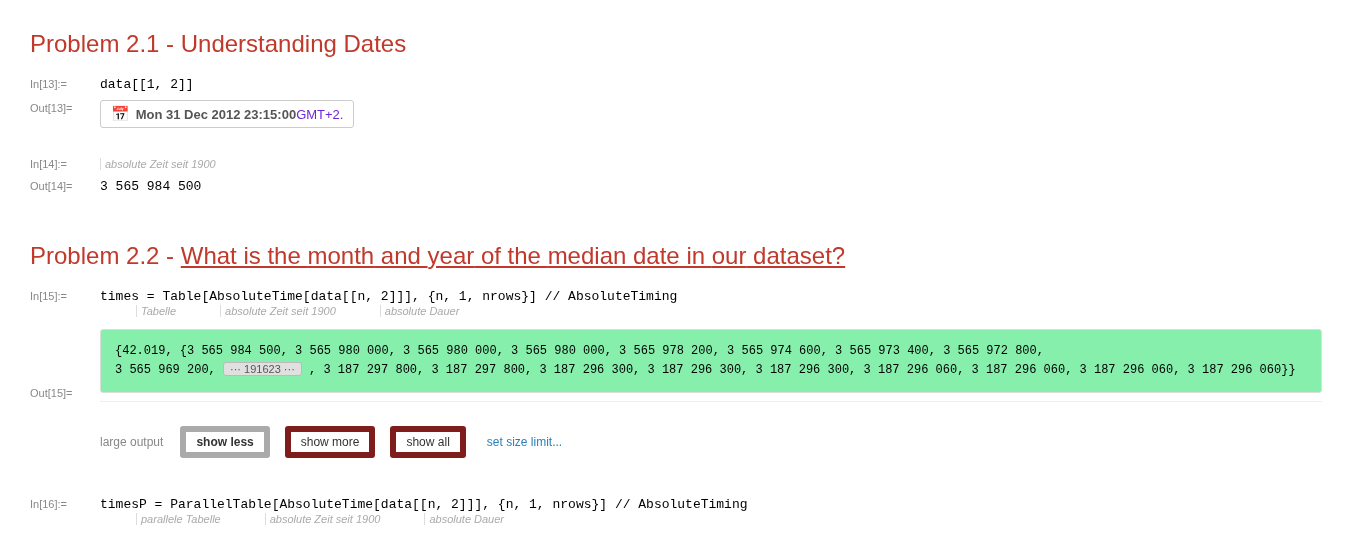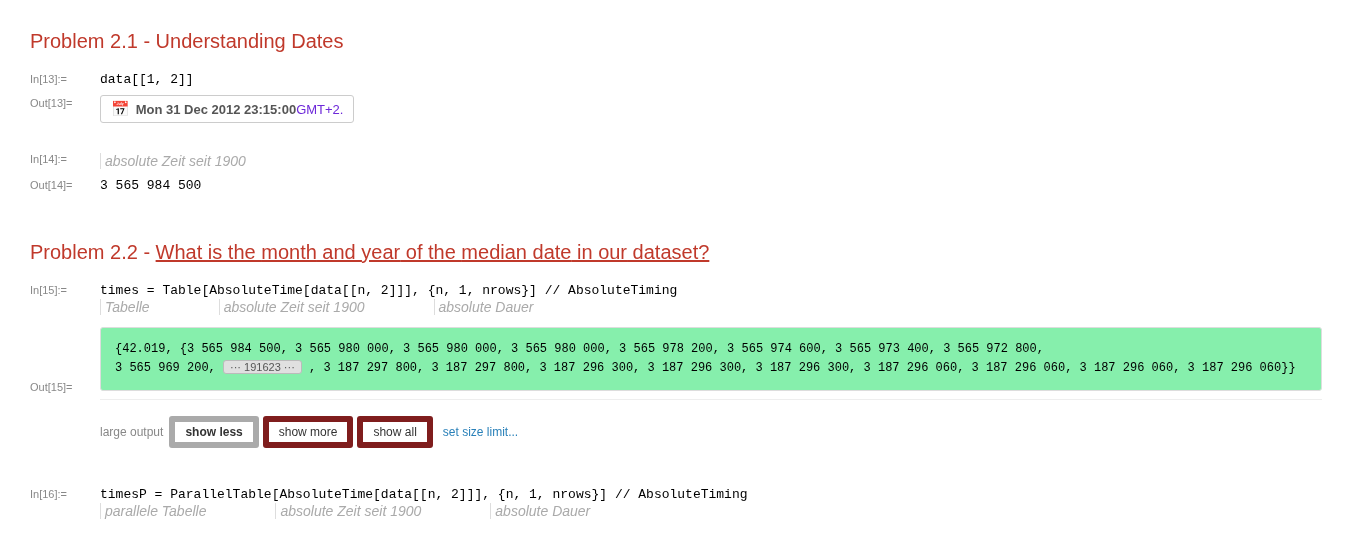--- a/index.html
+++ b/index.html
@@ -6,21 +6,21 @@
     body {
       font-family: Arial, sans-serif;
       background: #fff;
       color: #333;
       font-size: 13px;
       padding: 20px 30px;
     }
 
     .section-title {
       color: #c0392b;
-      font-size: 20px;
+      font-size: 24px;
       font-weight: normal;
       margin-bottom: 18px;
       margin-top: 10px;
     }
     .section-title a, .section-title u {
       text-decoration: underline;
       color: #c0392b;
     }
 
     .cell {
@@ -81,21 +81,21 @@
     }
 
     .hint-line {
       display: flex;
       gap: 16px;
       margin-top: 2px;
     }
 
     .hint {
       color: #aaa;
-      font-size: 14px;
+      font-size: 11px;
       font-style: italic;
       border-left: 1px solid #ddd;
       padding-left: 4px;
     }
 
     .output-box {
       border: 1px solid #ddd;
       border-radius: 3px;
       padding: 12px 14px;
       margin: 4px 0;
@@ -113,24 +113,24 @@
       border-radius: 3px;
       padding: 0 6px;
       font-size: 11px;
       color: #555;
       cursor: pointer;
     }
 
     .output-controls {
       display: flex;
       align-items: center;
-      gap: 0;
+      gap: 11px;
       margin-top: 8px;
       border-top: 1px solid #eee;
-      padding-top: 16px;
+      padding-top: 24px;
     }
 
     .ctrl-label {
       color: #888;
       font-size: 12px;
       margin-right: 6px;
     }
 
     .ctrl-btn {
       background: none;
@@ -161,22 +161,23 @@
     .separator {
       height: 20px;
     }
 
     .in16-cell {
       margin-top: 10px;
     }
 
     .hint-row {
       display: flex;
-      gap: 69px;
+      gap: 44px;
       margin-top: 1px;
+      margin-left: 36px;
     }
   </style>
 </head>
 <body>
 
 <div>
   <h2 class="section-title">Problem 2.1 - Understanding Dates</h2>
 </div>
 
 <div class="cell">

